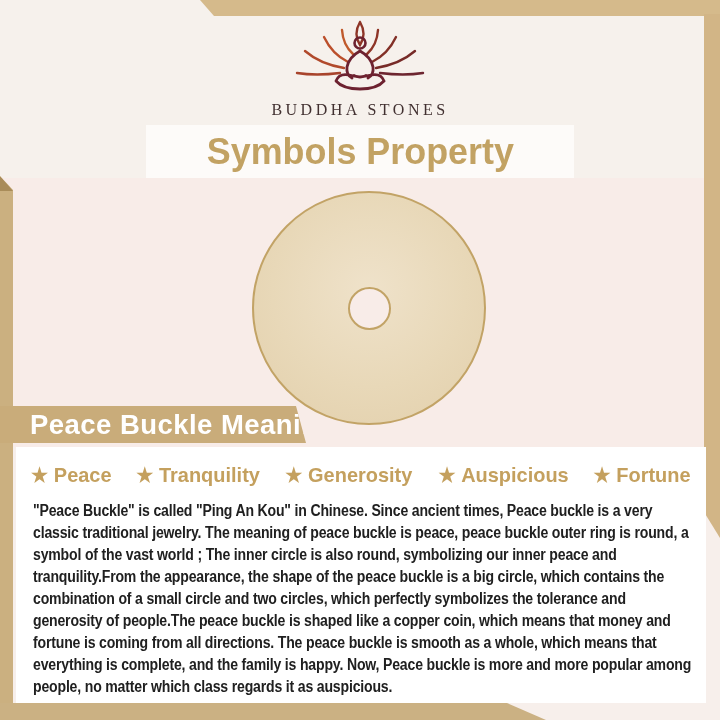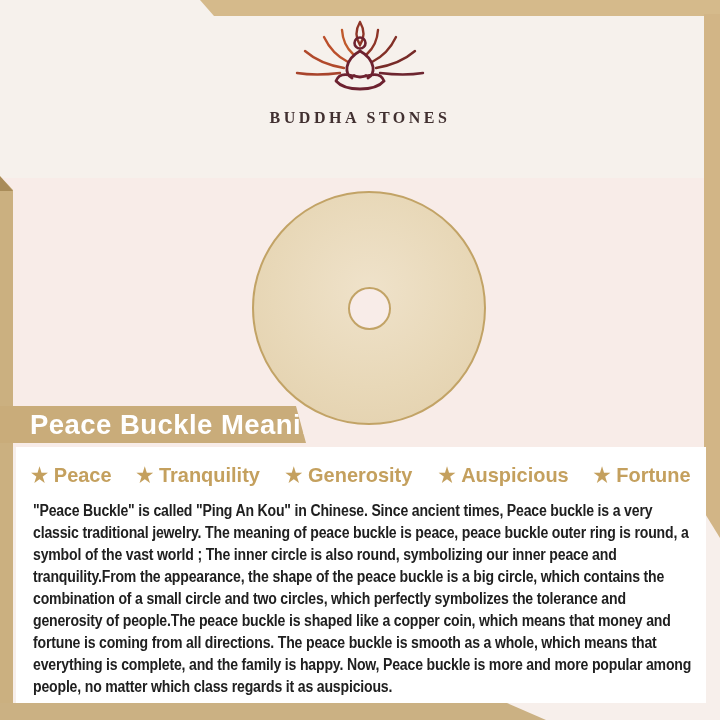--- a/index.html
+++ b/index.html
@@ -21,22 +21,22 @@
   .left-band{position:absolute;left:0;top:176px;width:13px;height:544px;background:#cbb080;
     clip-path:polygon(0 0,100% 14px,100% 100%,0 100%);}
   .left-band::before{content:"";position:absolute;left:0;top:0;width:13px;height:15px;background:#a98c59;
     clip-path:polygon(0 0,100% 100%,0 100%);}
   .bottom-band{position:absolute;left:0;top:703px;width:546px;height:17px;background:#cbb183;
     clip-path:polygon(0 0,507px 0,546px 100%,0 100%);}
 
   
   .logo-wrap{position:absolute;left:0;top:18px;width:720px;text-align:center;}
   .logo-wrap svg{display:block;margin:0 auto;}
-  .brand-name{margin-top:11px;font-family:"Liberation Serif",serif;font-size:16px;
-    letter-spacing:3.5px;color:#413030;font-weight:700;}
+  .brand-name{margin-top:3px;font-family:"Liberation Serif",serif;font-size:16px;
+    letter-spacing:3.5px;color:#413030;font-weight:400;}
 
   
   .title-banner{position:absolute;left:146px;top:125px;width:428px;height:53px;background:#fdfbf9;
     display:flex;align-items:center;justify-content:center;}
   .title-banner span{font-size:37px;font-weight:700;color:#c2a263;transform:scaleX(0.97);white-space:nowrap;}
 
   
   .buckle{position:absolute;left:252px;top:191px;width:234px;height:234px;border-radius:50%;
     box-sizing:border-box;border:2px solid #c2a366;
     background:radial-gradient(circle at 50% 42%, #efe2ca 0%, #e8d8b8 55%, #e2cfab 100%);}
@@ -92,20 +92,23 @@
         <circle cx="70" cy="25" r="5.5" stroke="#6d2230" stroke-width="2.6"></circle>
         <path d="M70,33 Q59,39 57,49 Q56,57 62,60" stroke="#6d2230" stroke-width="2.8"></path>
         <path d="M70,33 Q81,39 83,49 Q84,57 78,60" stroke="#6d2230" stroke-width="2.8"></path>
         <path d="M46,63 Q49,55 59,57 Q68,59 70,59 Q72,59 81,57 Q91,55 94,63 Q87,71 70,71 Q53,71 46,63" stroke="#6d2230" stroke-width="2.8"></path>
         <path d="M64,57 Q70,61 76,57" stroke="#6d2230" stroke-width="2"></path>
       </g>
     </svg>
     <div class="brand-name">BUDDHA STONES</div>
   </div>
 
+  <div class="title-banner">
+    <span>Symbols Property</span>
+  </div>
 
   <div class="buckle">
     <div class="buckle-hole"></div>
   </div>
 
   <div class="ribbon">
     <span>Peace Buckle Meaning</span>
   </div>
 
   <div class="content-card">

